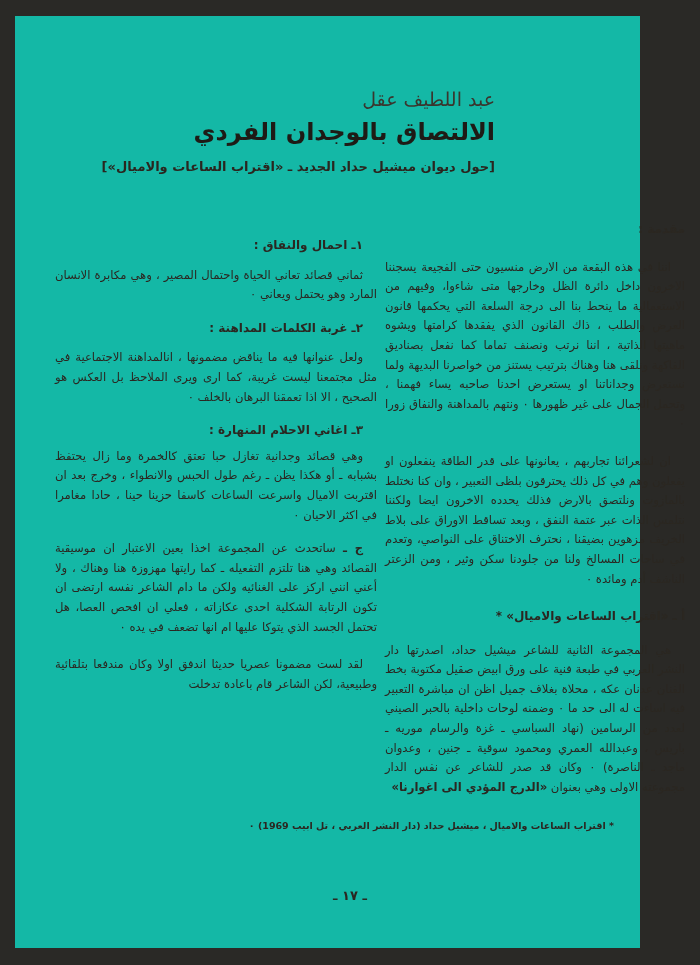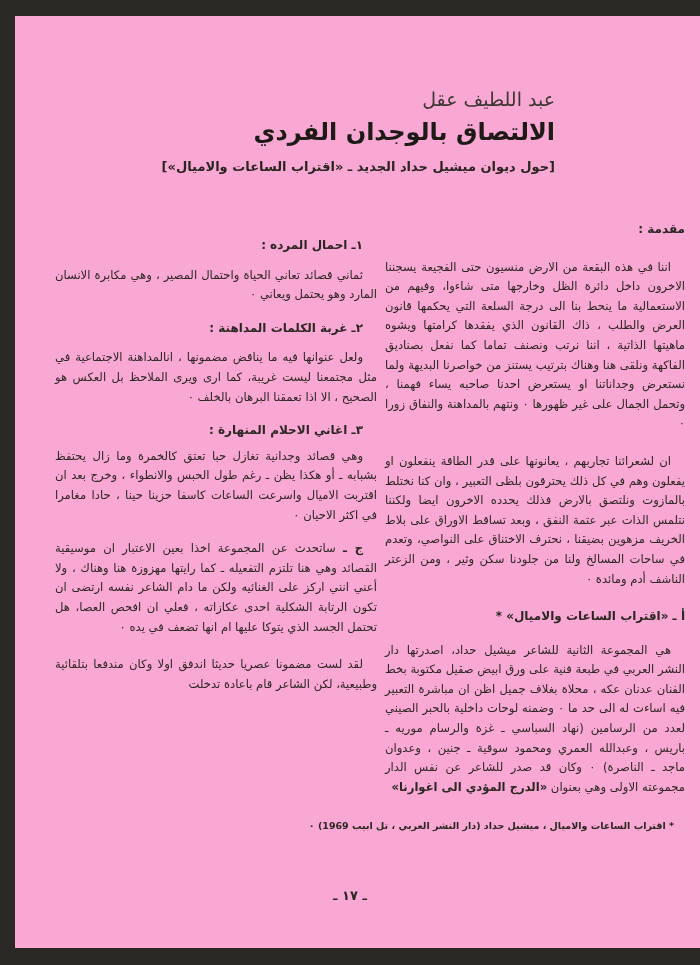--- a/index.html
+++ b/index.html
@@ -1,19 +1,19 @@
 <!DOCTYPE html>
 <html><head>
 <meta charset="utf-8">
 <style>
   html, body { margin:0; padding:0; }
   body { width:700px; height:965px; background:#2a2926; position:relative; overflow:hidden; }
   .page {
-    position:absolute; left:15px; top:16px; width:685px; height:932px;
-    background:#f9a8d4;
+    position:absolute; left:15px; top:16px; width:625px; height:932px;
+    background:#14b8a6;
     font-family:"DejaVu Sans", sans-serif; color:#2b2721;
   }
   .rtl { direction:rtl; text-align:justify; }
   .author { position:absolute; right:145px; top:72px; font-size:19px; font-family:"DejaVu Serif", serif; color:#3a352d; direction:rtl; }
   .title { position:absolute; right:145px; top:102px; font-size:24px; font-weight:bold; color:#1e1b16; direction:rtl;margin-left:19px; }
   .subtitle { position:absolute; right:145px; top:143px; font-size:13px; font-weight:bold; color:#2a261f; direction:rtl;text-align:center; }
   .col { position:absolute; font-size:11.6px; line-height:19.6px; }
   .col-right { left:370px; width:300px; top:204px; }
   .col-left { left:40px; width:322px; top:210px; }
   .col p { margin:0; }
@@ -38,21 +38,21 @@
 
   <div class="col col-right rtl">
     <p class="h">مقدمة :</p>
     <p class="indent gap18">اننا في هذه البقعة من الارض منسيون حتى الفجيعة يسجننا الاخرون داخل دائرة الظل وخارجها متى شاءوا، وفيهم من الاستعمالية ما ينحط بنا الى درجة السلعة التي يحكمها قانون العرض والطلب ، ذاك القانون الذي يفقدها كرامتها ويشوه ماهيتها الذاتية ، اننا نرتب ونصنف تماما كما نفعل بصناديق الفاكهة ونلقى هنا وهناك بترتيب يستنز من خواصرنا البديهة ولما نستعرض وجداناتنا او يستعرض احدنا صاحبه يساء فهمنا ، وتحمل الجمال على غير ظهورها ٠ ونتهم بالمداهنة والنفاق زورا ٠</p>
     <p class="indent gap18">ان لشعرائنا تجاربهم ، يعانونها على قدر الطاقة ينفعلون او يفعلون وهم في كل ذلك يحترقون بلظى التعبير ، وان كنا نختلط بالمازوت ونلتصق بالارض فذلك يحدده الاخرون ايضا ولكننا نتلمس الذات عبر عتمة النفق ، وبعد تساقط الاوراق على بلاط الخريف مزهوين بضيقنا ، نحترف الاختناق على النواصي، وتعدم في ساحات المسالخ ولنا من جلودنا سكن وثير ، ومن الزعتر الناشف أدم ومائدة ٠</p>
     <p class="h gap18">أ ـ «اقتراب الساعات والاميال» *</p>
     <p class="indent gap14"><span>هي المجموعة الثانية للشاعر ميشيل حداد، اصدرتها دار النشر العربي في طبعة فنية على ورق ابيض صقيل مكتوبة بخط الفنان عدنان عكه ، محلاة بغلاف جميل اظن ان مباشرة التعبير فيه اساءت له الى حد ما ٠ وضمنه لوحات داخلية بالحبر الصيني لعدد من الرسامين (نهاد السباسي ـ غزة والرسام موريه ـ باريس ، وعبدالله العمري ومحمود سوقية ـ جنين ، وعدوان ماجد ـ الناصرة) ٠ وكان قد صدر للشاعر عن نفس الدار مجموعته الاولى وهي بعنوان </span><b>«الدرج المؤدي الى اغوارنا»</b></p>
   </div>
 
   <div class="col col-left rtl">
-    <p class="h indent gap10">١ـ احمال المرده :</p>
+    <p class="h indent gap10">١ـ احمال والنفاق :</p>
     <p class="indent gap10">ثماني قصائد تعاني الحياة واحتمال المصير ، وهي مكابرة الانسان المارد وهو يحتمل ويعاني ٠</p>
     <p class="h indent gap14">٢ـ غربة الكلمات المداهنة :</p>
     <p class="indent gap10">ولعل عنوانها فيه ما يناقض مضمونها ، انالمداهنة الاجتماعية في مثل مجتمعنا ليست غريبة، كما ارى ويرى الملاحظ بل العكس هو الصحيح ، الا اذا تعمقنا البرهان بالخلف ٠</p>
     <p class="h indent gap14">٣ـ اغاني الاحلام المنهارة :</p>
     <p class="indent gap6">وهي قصائد وجدانية تغازل حبا تعتق كالخمرة وما زال يحتفظ بشبابه ـ أو هكذا يظن ـ رغم طول الحبس والانطواء ، وخرج بعد ان اقتربت الاميال واسرعت الساعات كاسفا حزينا حينا ، حادا مغامرا في اكثر الاحيان ٠</p>
     <p class="indent gap14"><b>ج ـ</b> <span>ساتحدث عن المجموعة اخذا بعين الاعتبار ان موسيقية القصائد وهي هنا تلتزم التفعيله ـ كما رايتها مهزوزة هنا وهناك ، ولا أعني انني اركز على الغنائيه ولكن ما دام الشاعر نفسه ارتضى ان تكون الرتابة الشكلية احدى عكازاته ، فعلي ان افحص العصا، هل تحتمل الجسد الذي يتوكا عليها ام انها تضعف في يده ٠</span></p>
     <p class="indent gap18">لقد لست مضمونا عصريا حديثا اندفق اولا وكان مندفعا بتلقائية وطبيعية، لكن الشاعر قام باعادة تدخلت</p>
   </div>
 
   <div class="footnote">* اقتراب الساعات والاميال ، ميشيل حداد (دار النشر العربي ، تل ابيب 1969) ٠</div>

